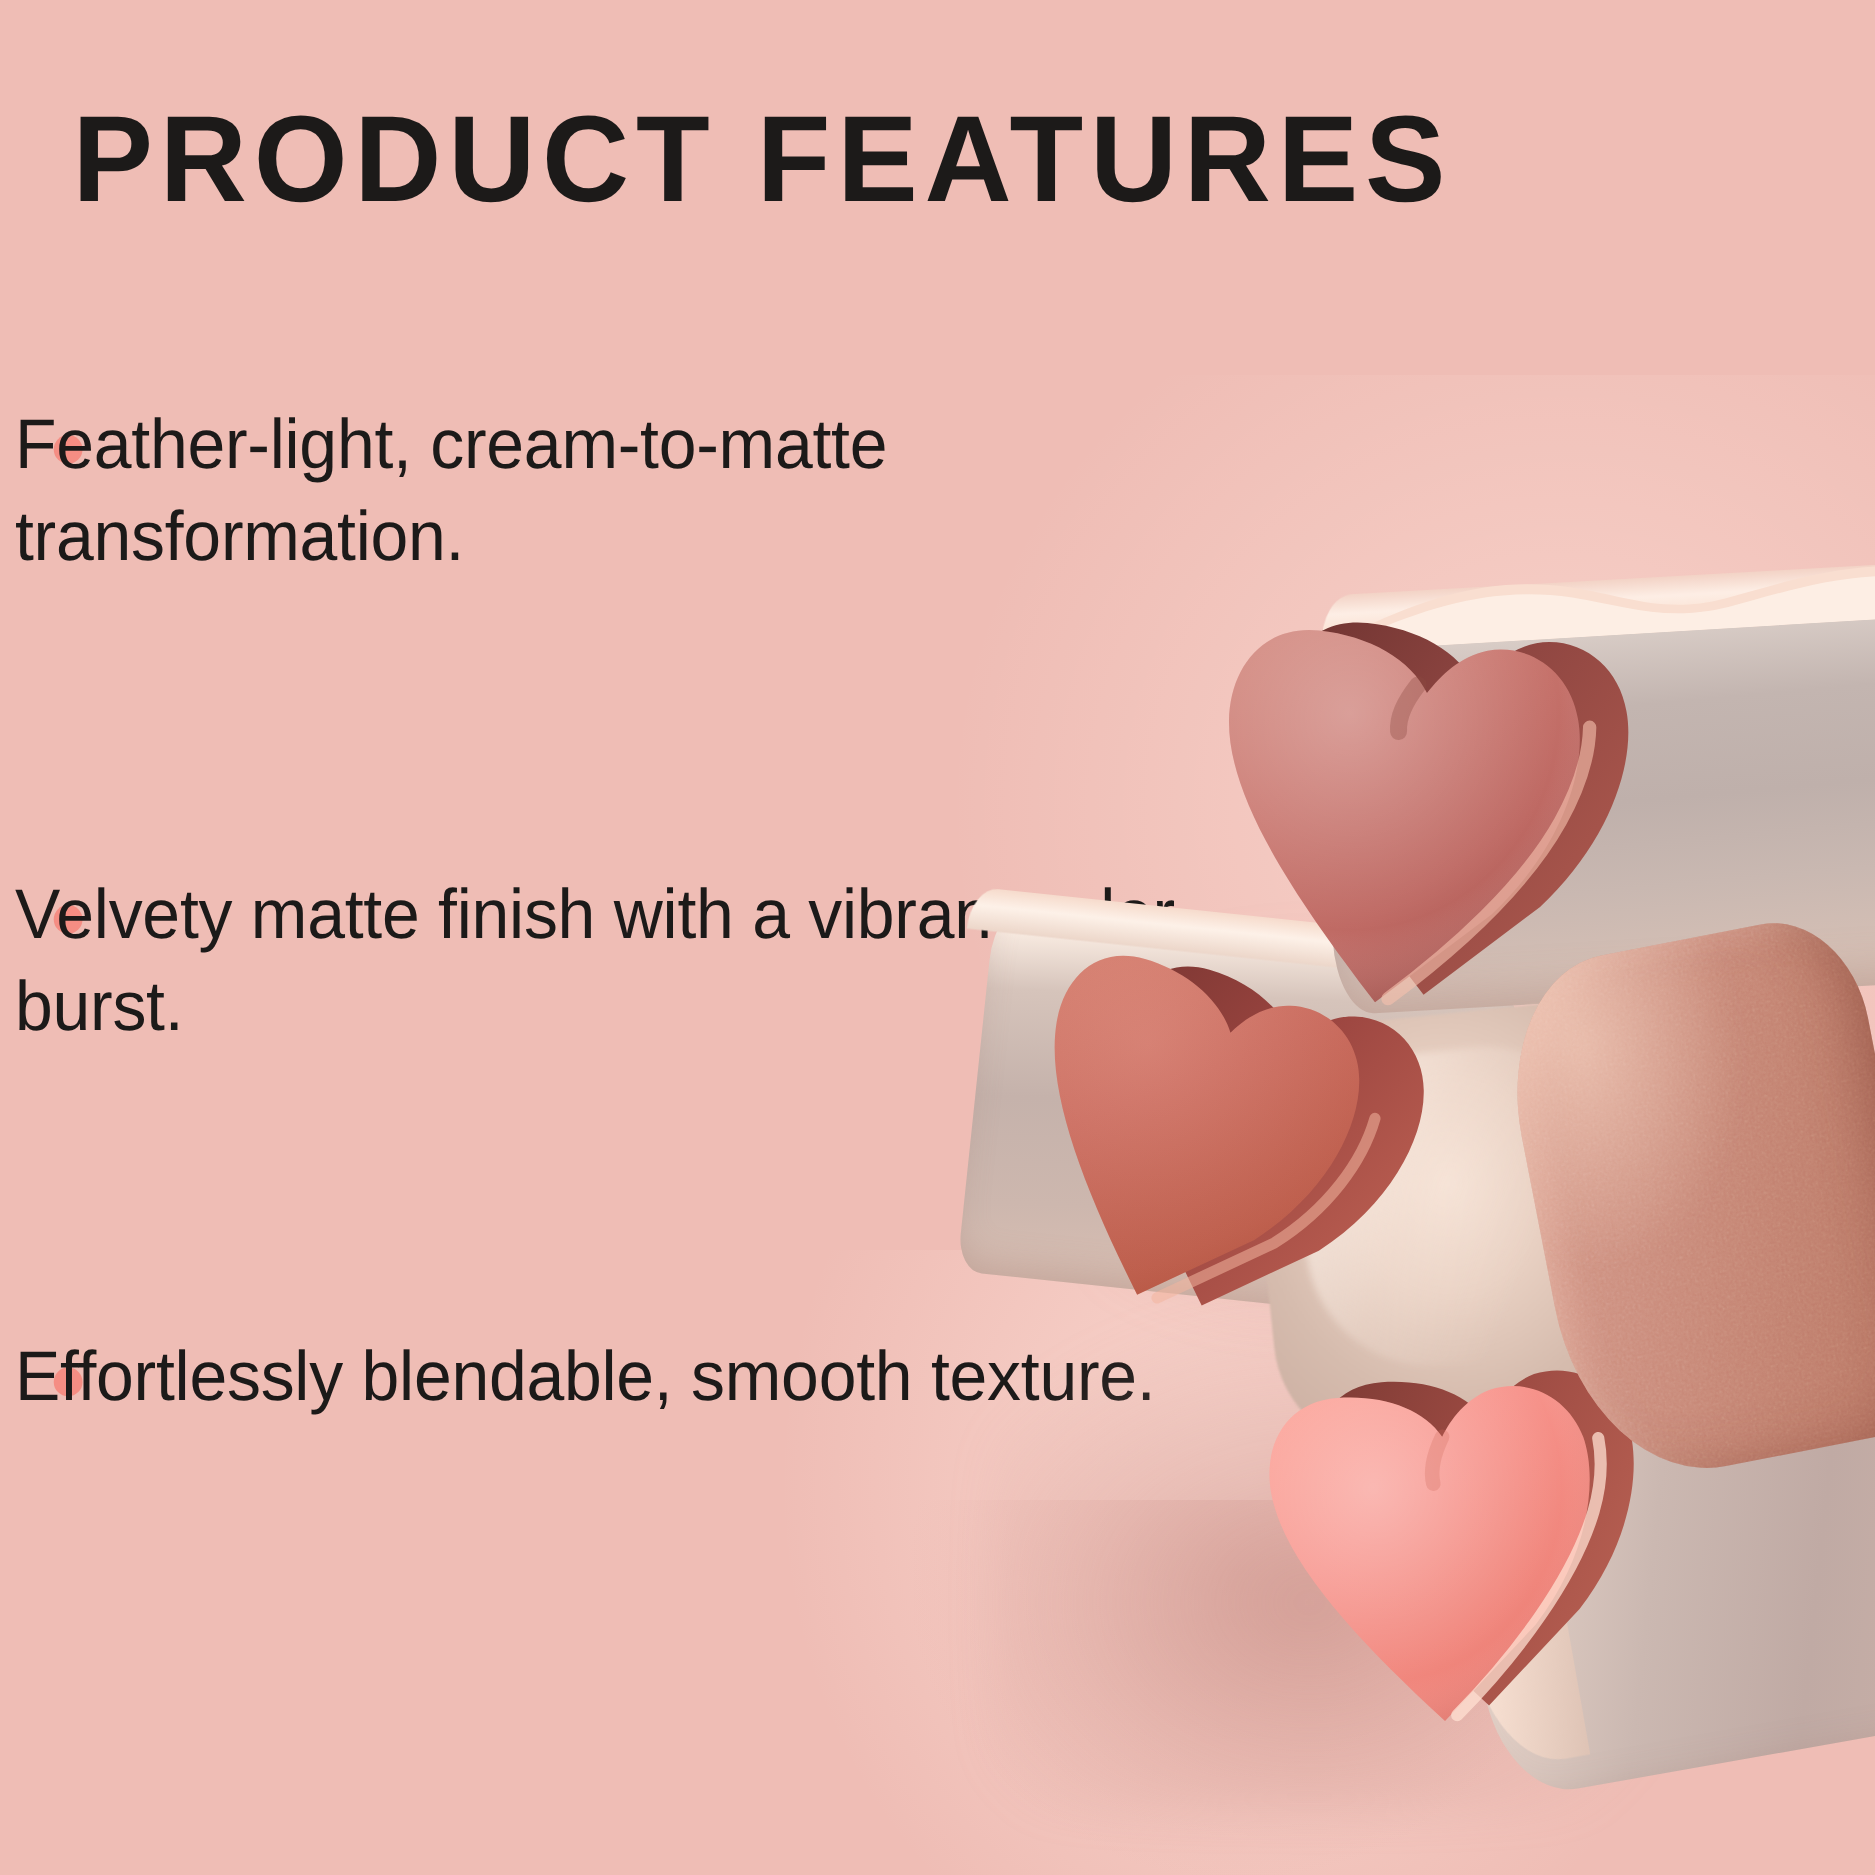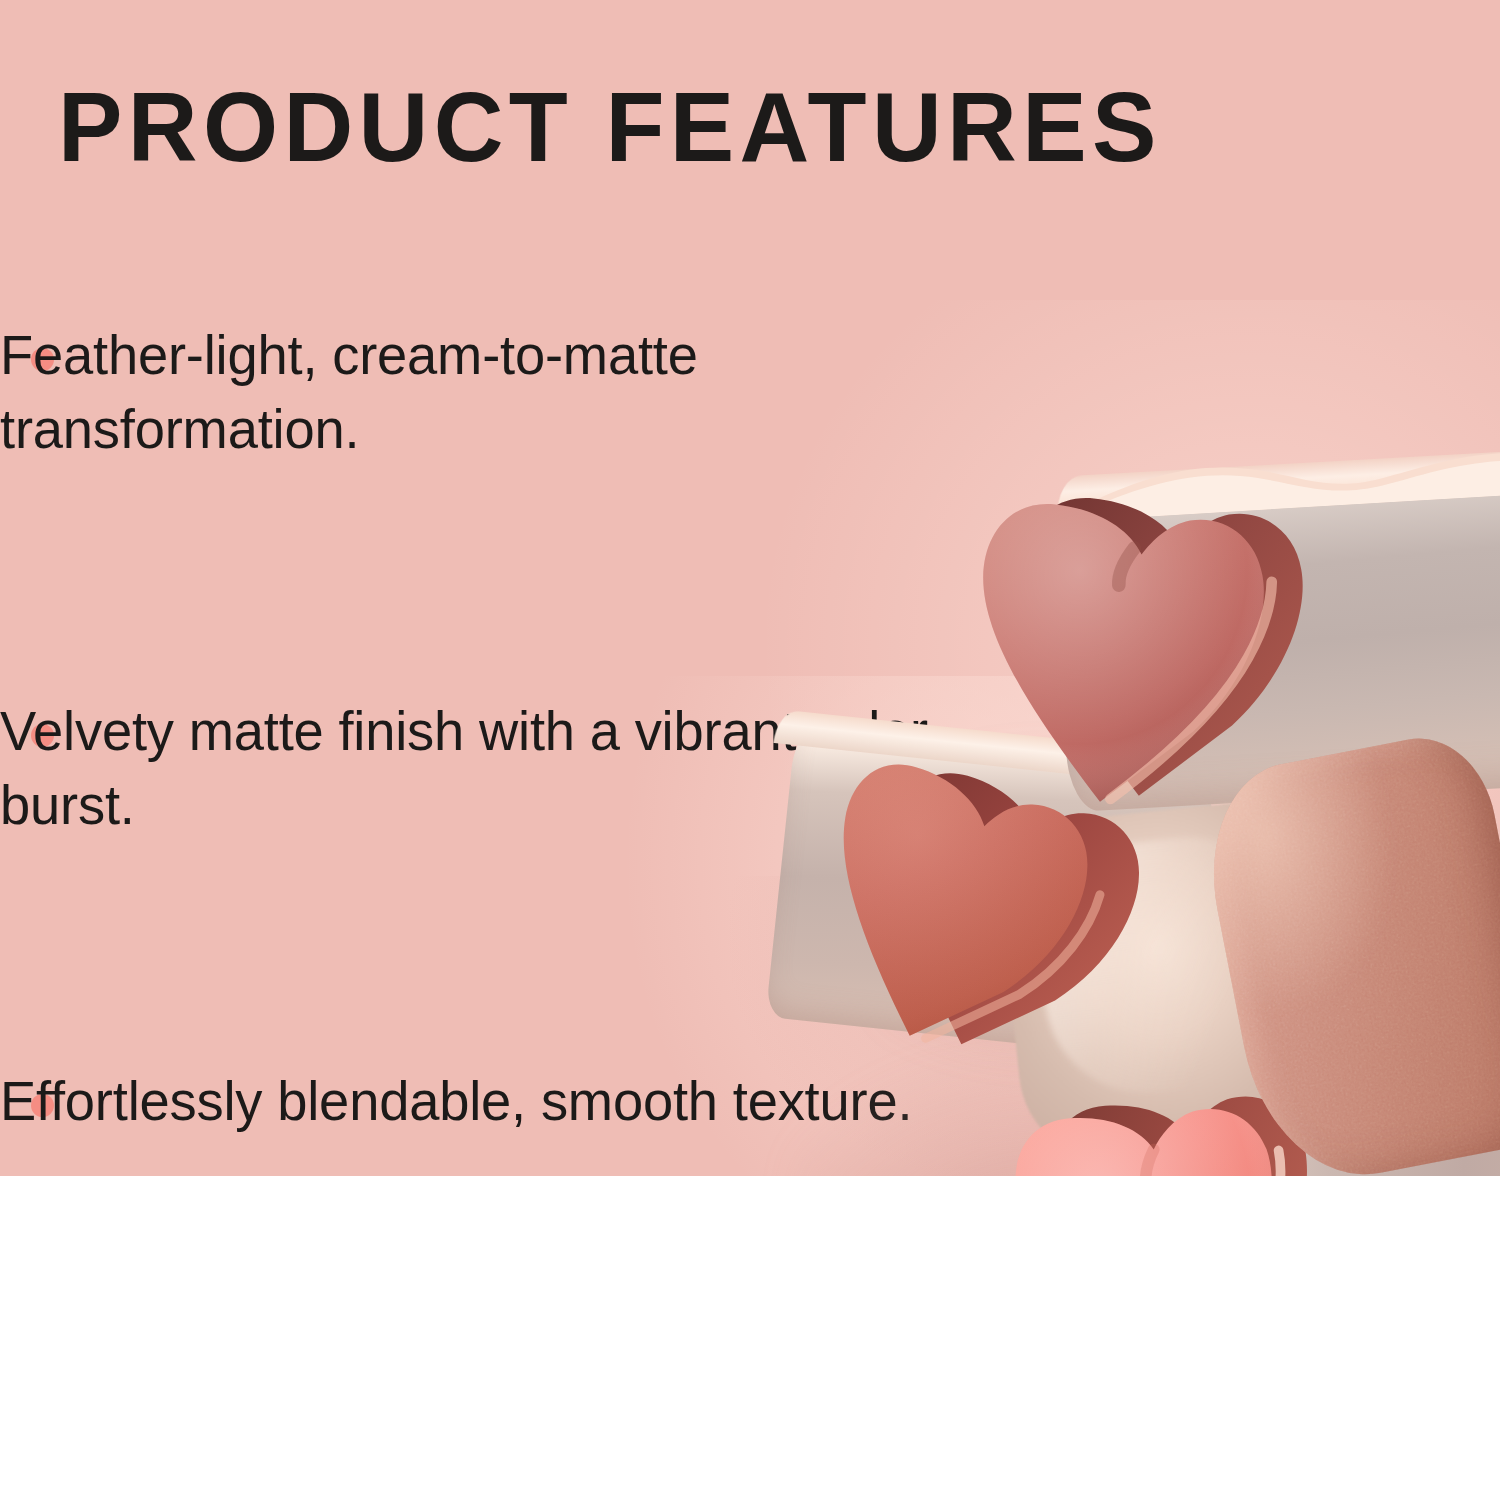--- a/index.html
+++ b/index.html
@@ -3,21 +3,21 @@
 <meta charset="utf-8">
 <style>
   html, body {
     margin: 0;
     padding: 0;
     background: #ffffff;
   }
   #stage {
     position: relative;
     width: 1500px;
-    height: 1176px;
+    height: 1500px;
     overflow: hidden;
     background: #efbdb5;
     font-family: "Liberation Sans", sans-serif;
   }
 
   
   .bg-wash {
     position: absolute;
     pointer-events: none;
   }
@@ -55,20 +55,21 @@
   
   .bullets {
     position: absolute;
     left: 0;
     top: 300px;
     width: 1080px;
   }
   .bullet-row {
     position: relative;
     margin-bottom: 0;
+    margin-left: 12px;
   }
   .bullet-row.b1 { margin-top: 18px; }
   .bullet-row.b2 { margin-top: 228px; }
   .bullet-row.b3 { margin-top: 222px; }
 
   .dot {
     position: absolute;
     left: 31px;
     top: 30px;
     width: 23px;

